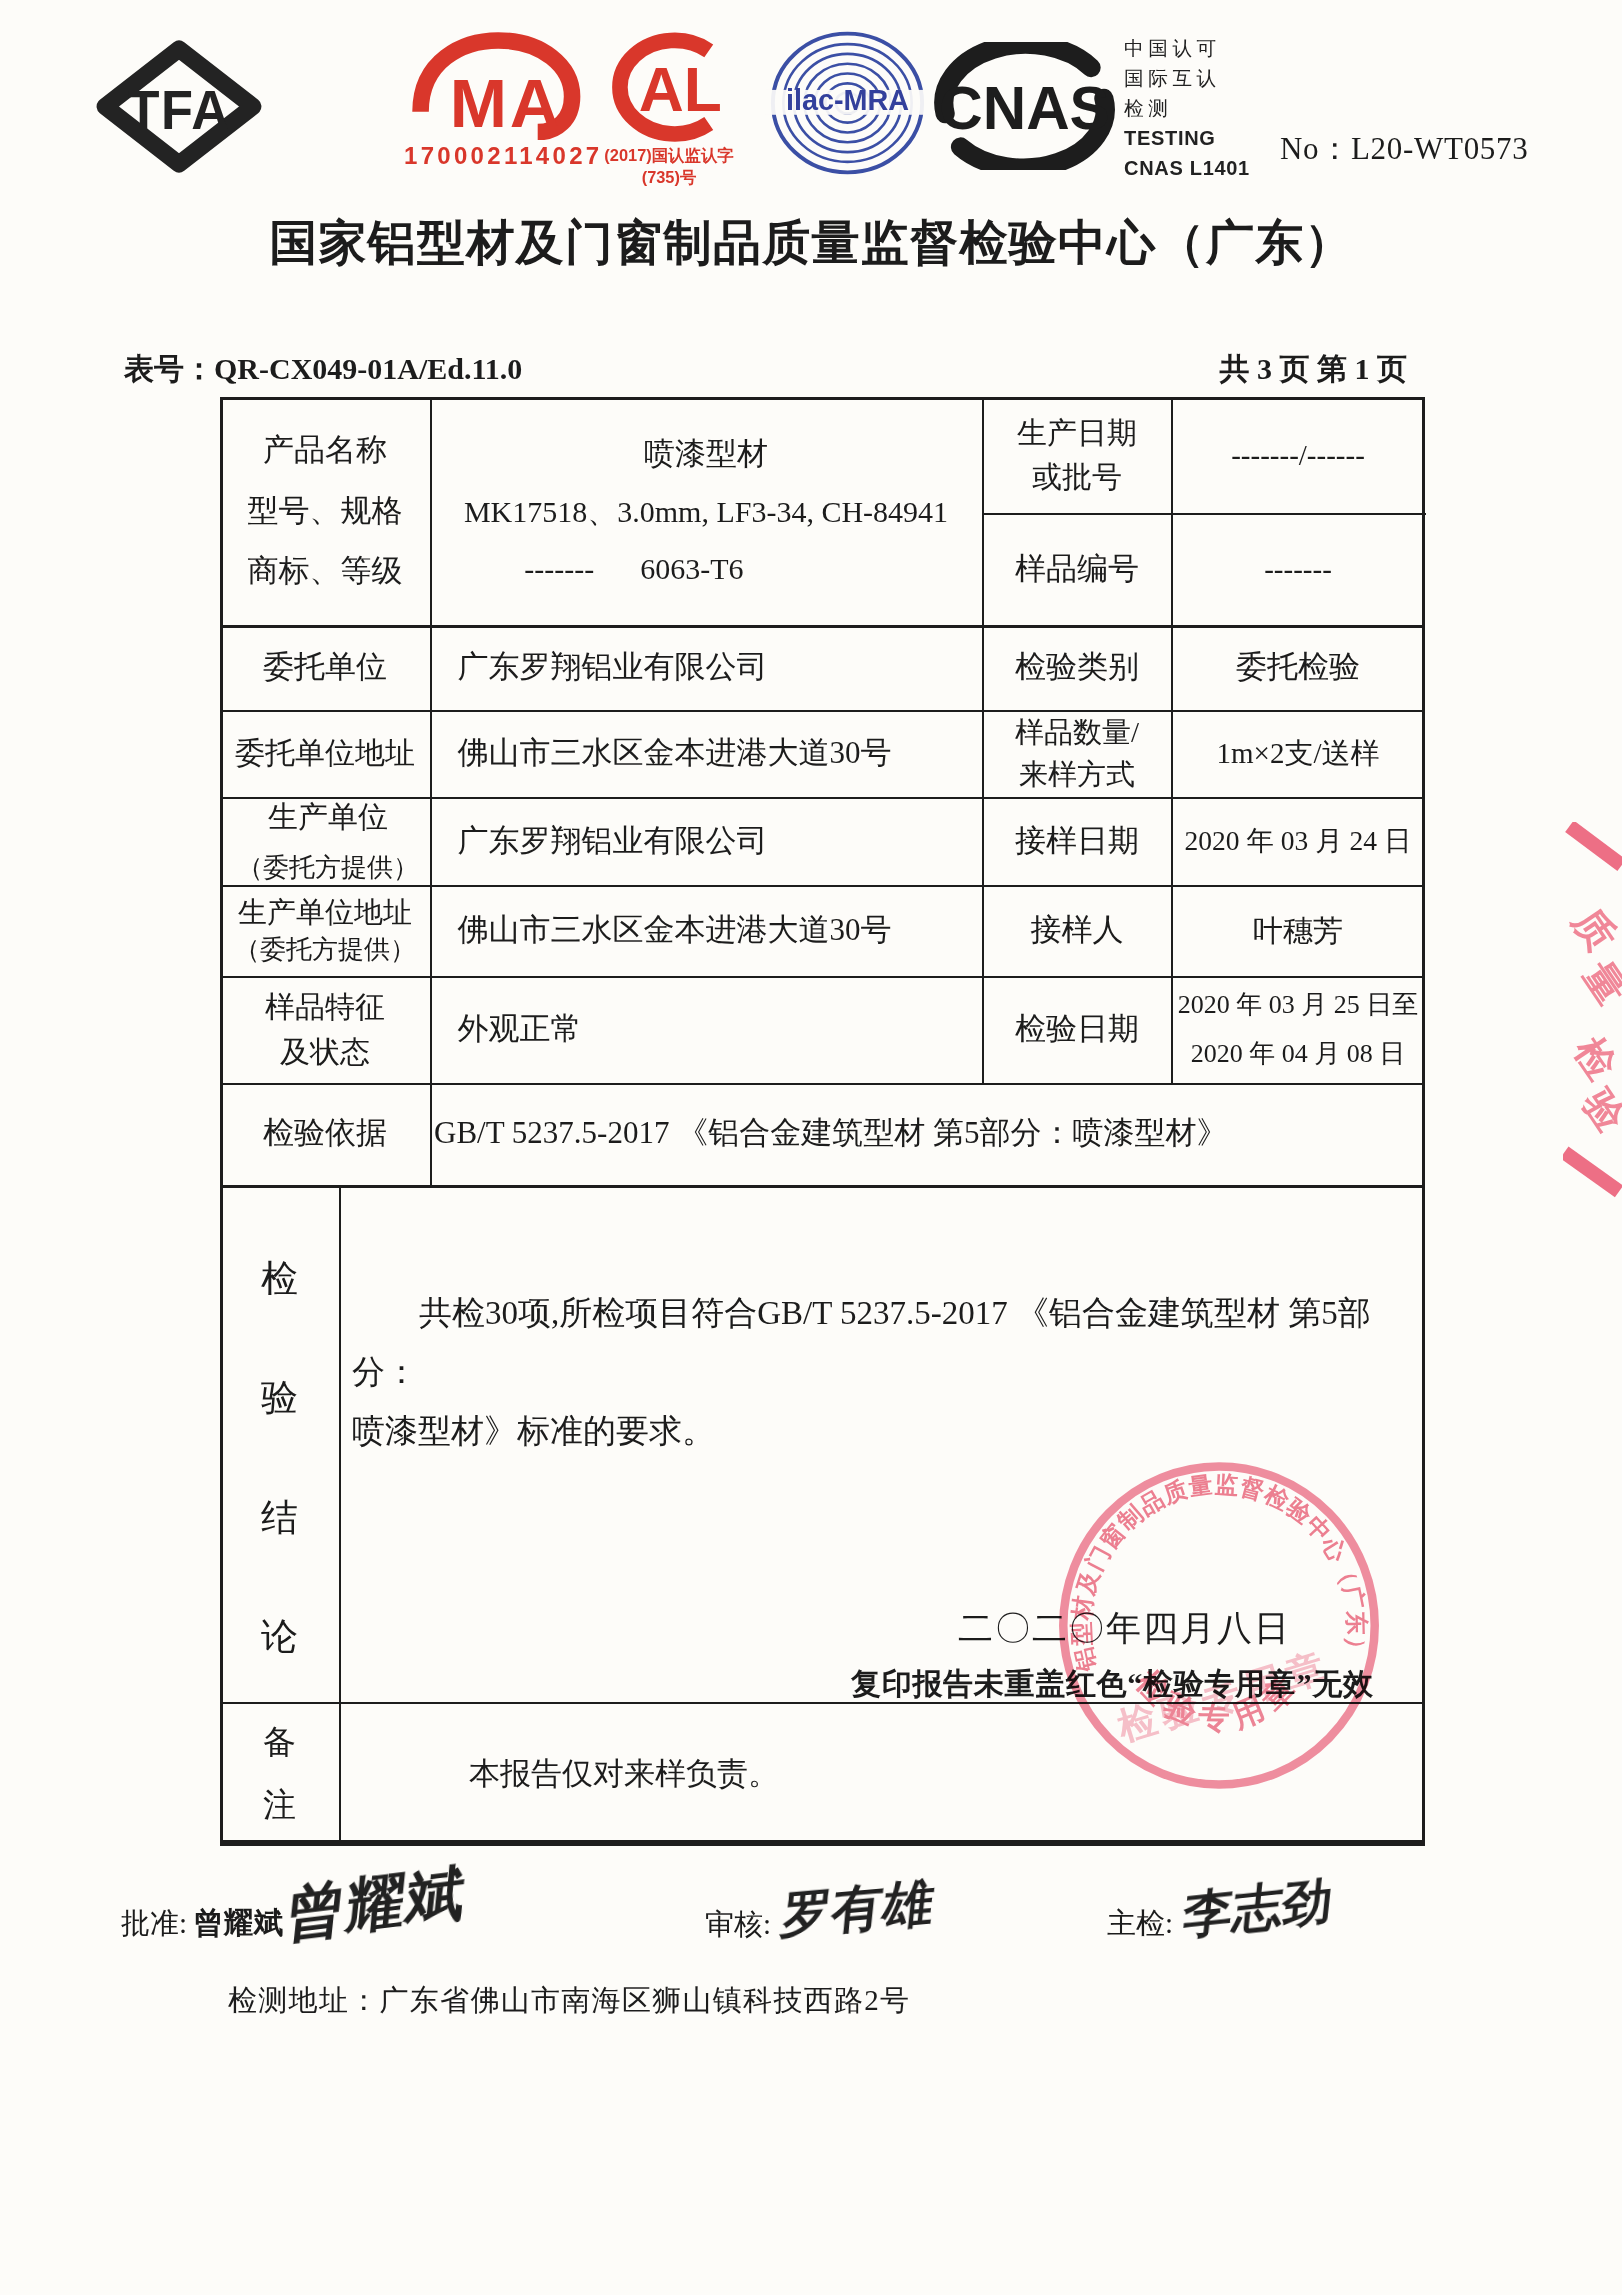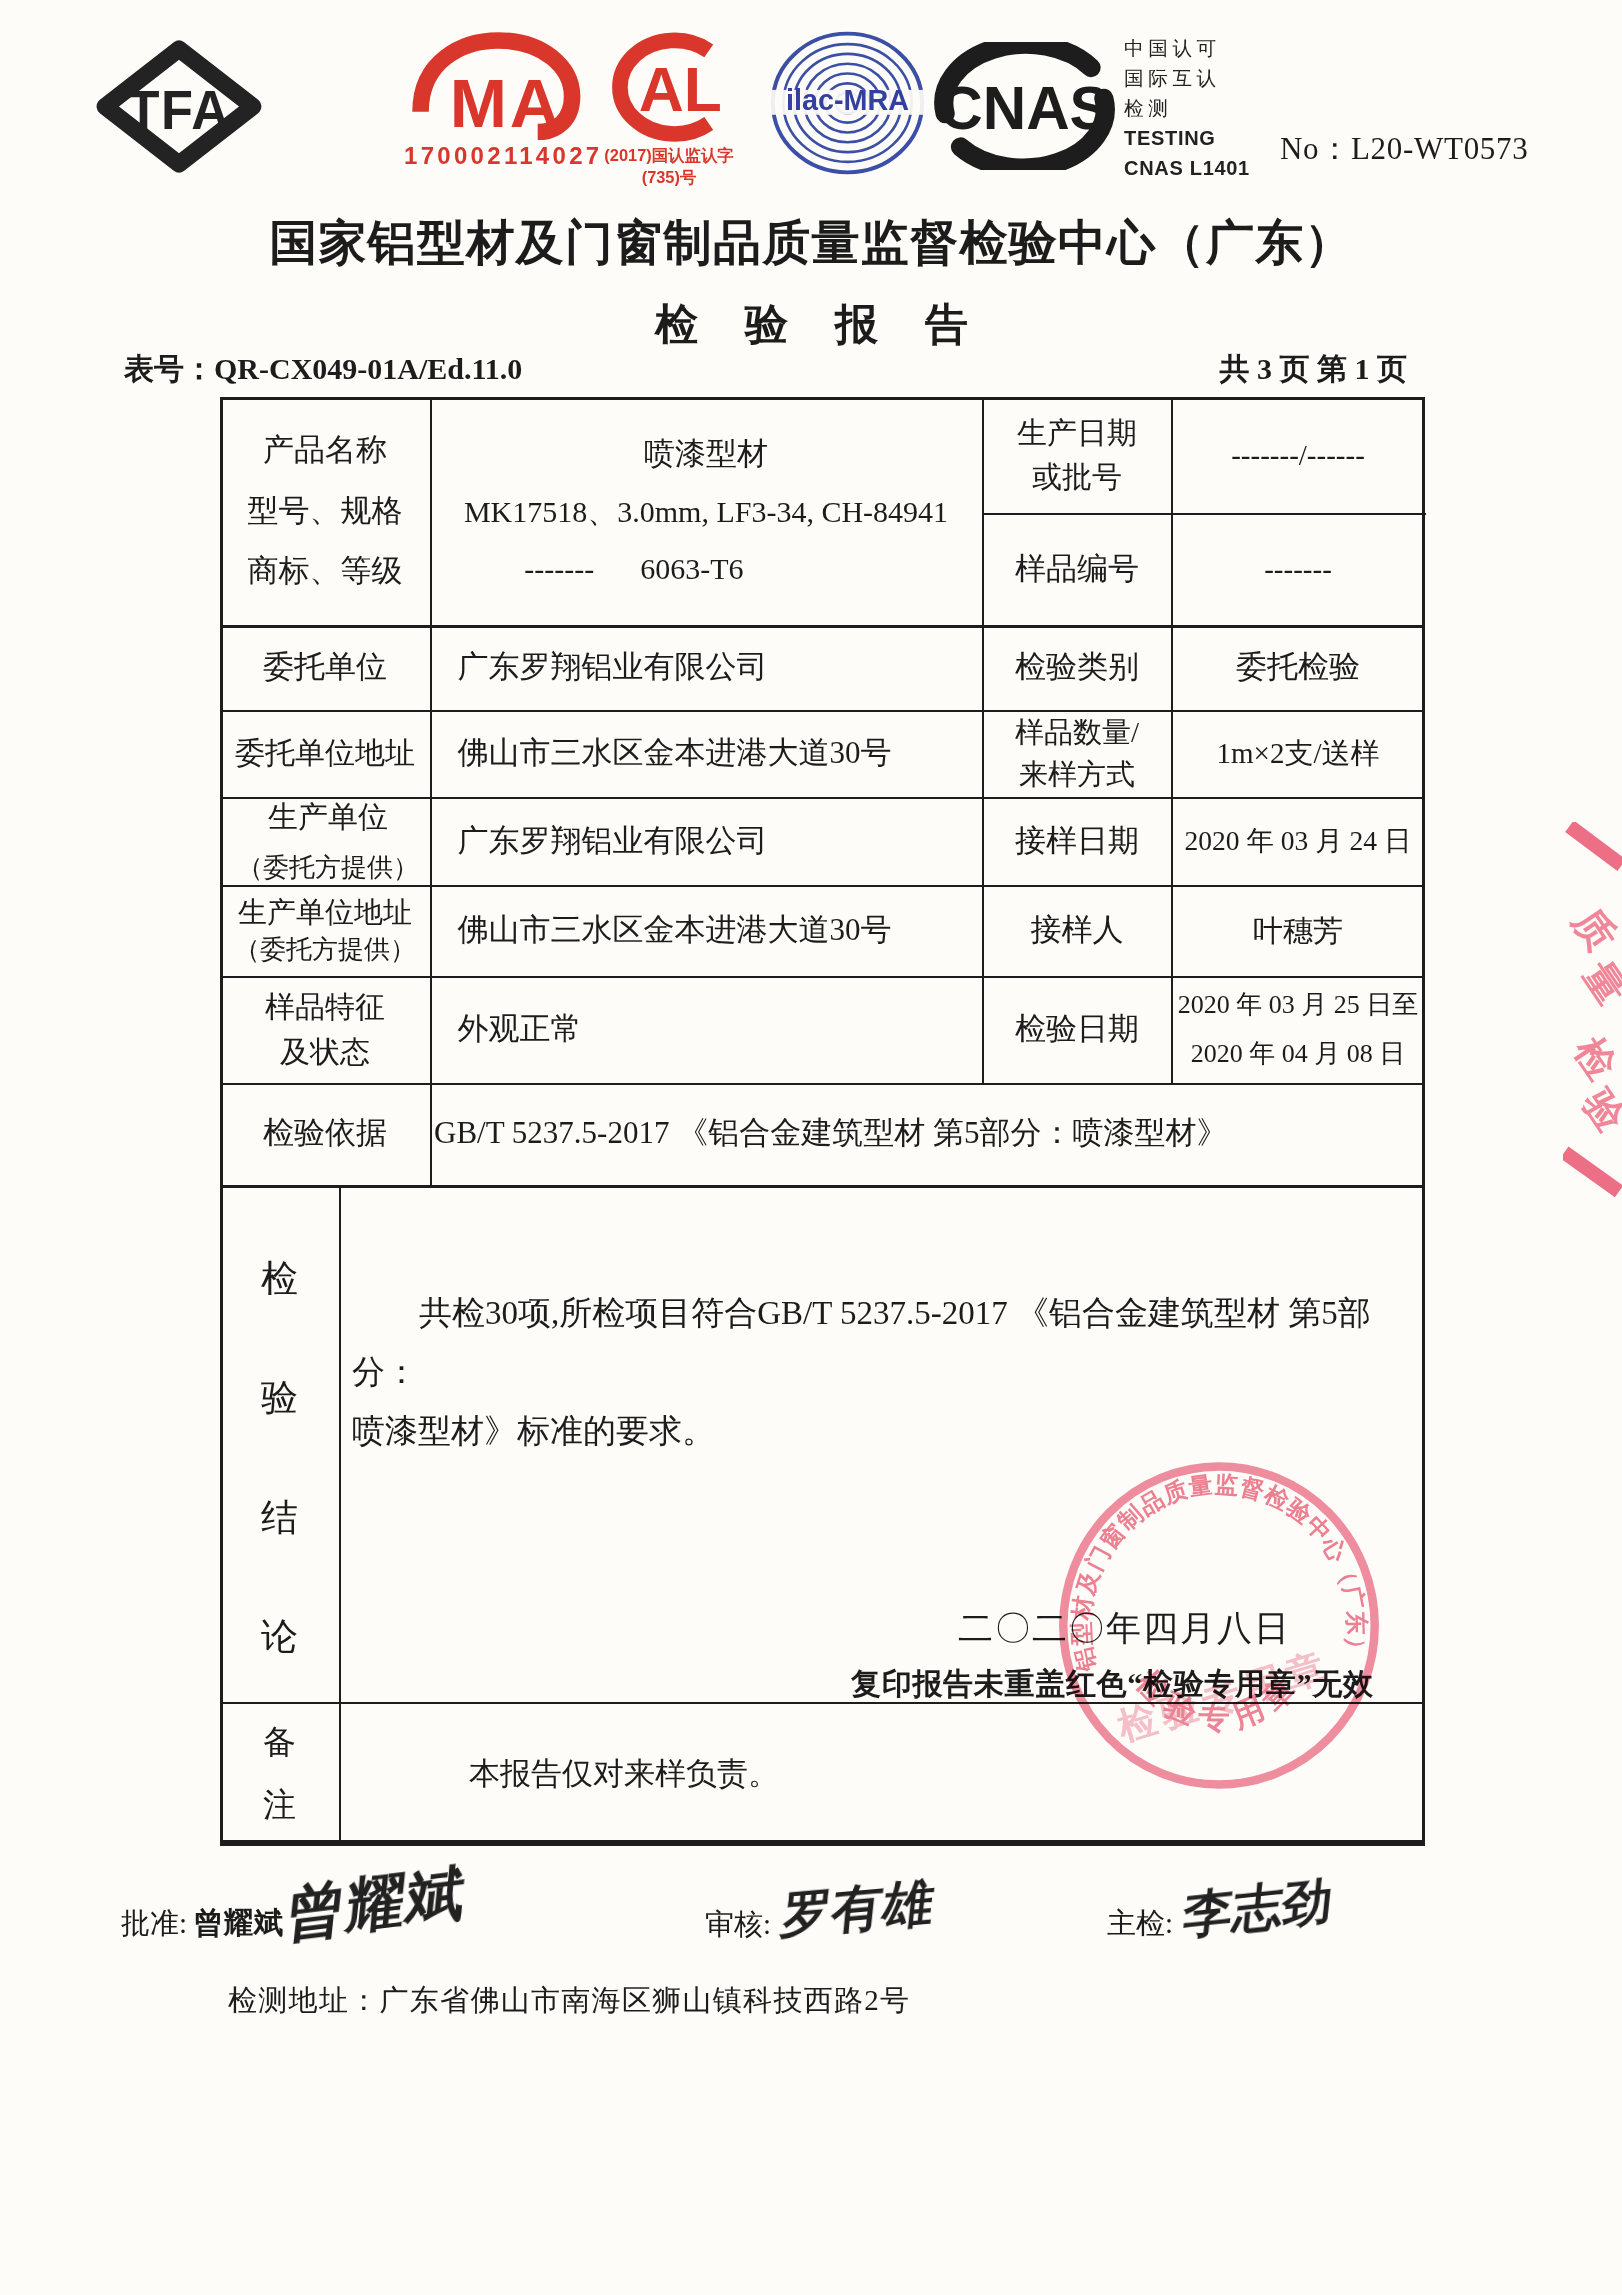--- a/index.html
+++ b/index.html
@@ -96,21 +96,20 @@
     <div class="cjk">中国认可</div>
     <div class="cjk">国际互认</div>
     <div class="cjk">检测</div>
     <div class="lat">TESTING</div>
     <div class="lat">CNAS L1401</div>
   </div>
 
   <div class="report-no">No：L20-WT0573</div>
 
   <div class="title1">国家铝型材及门窗制品质量监督检验中心（广东）</div>
-  <div class="title2">检验报告</div>
   <div class="form-no">表号：QR-CX049-01A/Ed.11.0</div>
   <div class="page-info">共 3 页  第 1 页</div>
 
   <div class="tbl">
 
     <div class="hl" style="left:0;top:0;width:1205px;height:3.3px;"></div>
     <div class="hl" style="left:0;top:1443px;width:1205px;height:5.9px;"></div>
     <div class="vl" style="left:0;top:0;width:3.3px;height:1449px;"></div>
     <div class="vl" style="left:1202px;top:0;width:3.3px;height:1449px;"></div>
     <div class="hl" style="left:0;top:228px;width:1205px;height:2.6px;"></div>

